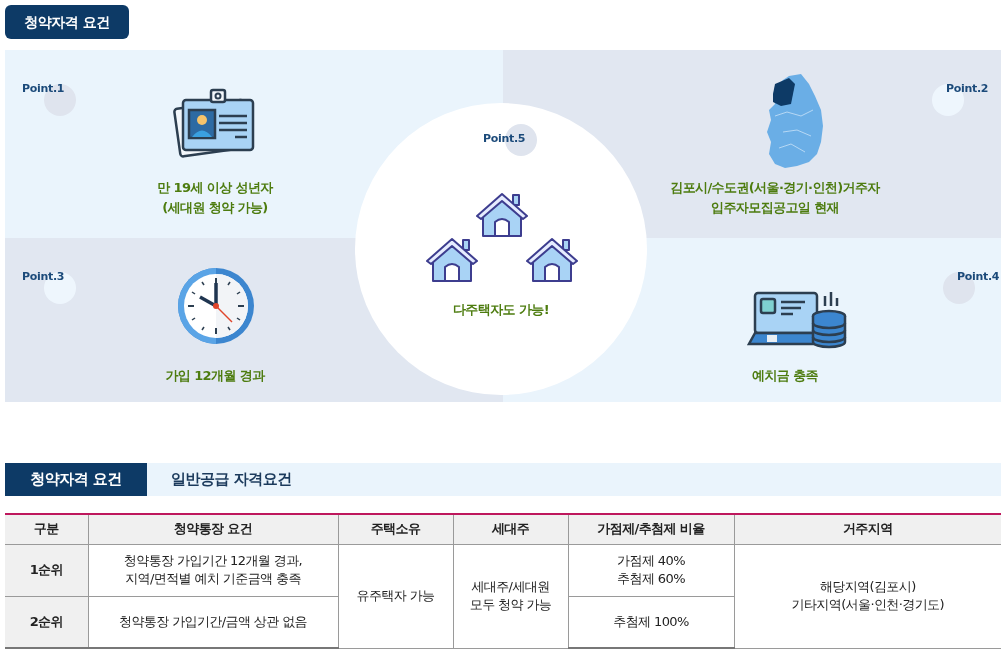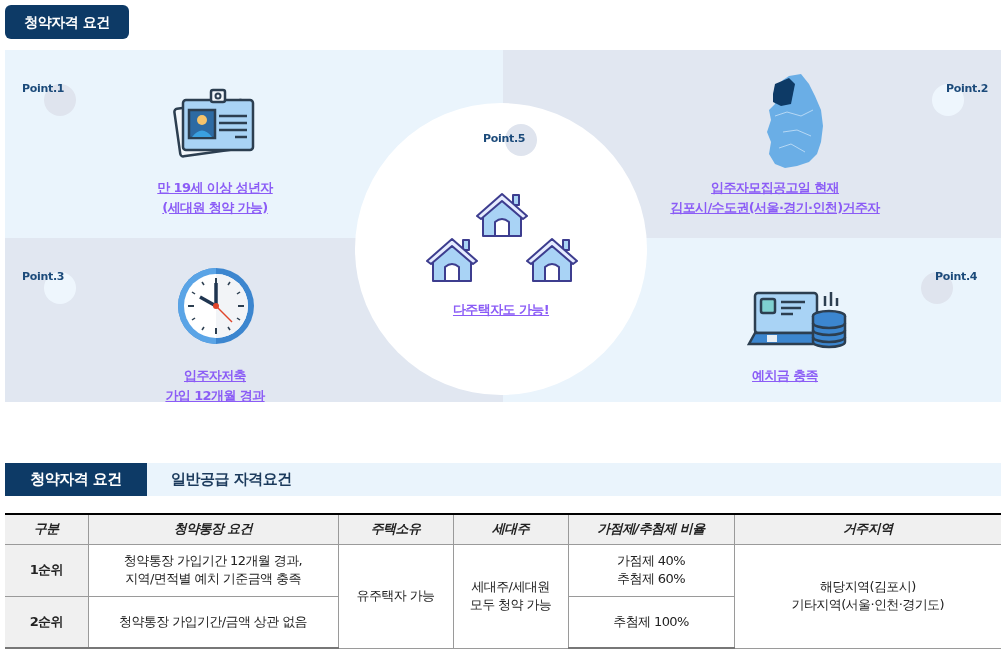--- a/index.html
+++ b/index.html
@@ -21,33 +21,33 @@
   .q4 { left: 498px; top: 188px; width: 498px; height: 188px; background: #eaf4fc; }
 
   .center-circle { position: absolute; left: 350px; top: 53px; width: 292px; height: 292px; border-radius: 50%; background: #ffffff; }
 
   .point-badge { position: absolute; font-size: 11px; font-weight: bold; color: #1b4a7a; letter-spacing: -0.3px; }
   .point-badge .dot { position: absolute; width: 32px; height: 32px; border-radius: 50%; }
   .point-badge .txt { position: relative; z-index: 1; }
   .dot.gray { background: #dfe4ee; }
   .dot.light { background: #eef6fd; }
 
-  .caption { position: absolute; text-align: center; font-size: 13px; font-weight: bold; color: #8b5cf6; line-height: 20px; letter-spacing: -0.6px; text-decoration: underline; }
+  .caption { position: absolute; text-align: center; font-size: 13px; font-weight: bold; color: #4d7c0f; line-height: 20px; letter-spacing: -0.6px; }
 
   .icon { position: absolute; }
 
   
   .hdr2 { position: absolute; left: 5px; top: 463px; width: 996px; height: 33px; background: #eaf4fc; display: flex; }
   .hdr2 .active { width: 142px; height: 33px; line-height: 33px; background: #0d3a66; color: #fff; font-weight: bold; font-size: 15px; text-align: center; letter-spacing: -0.5px; }
   .hdr2 .title { padding-left: 24px; line-height: 33px; font-size: 15px; font-weight: bold; color: #1b3a5c; letter-spacing: -0.5px; }
 
   
   table.req { position: absolute; left: 5px; top: 513px; width: 996px; border-collapse: collapse; font-size: 13px; color: #222; letter-spacing: -0.6px; }
   table.req th, table.req td { border: 1px solid #9a9a9a; text-align: center; vertical-align: middle; line-height: 18px; }
-  table.req thead tr { border-top: 2px solid #000000; font-style: italic; }
+  table.req thead tr { border-top: 2px solid #be185d; }
   table.req th { background: #f0f0f0; height: 30px; font-weight: bold; color: #222; font-size: 13px; }
   table.req td.rank { background: #f0f0f0; font-weight: bold; }
   table.req tbody tr:last-child td { border-bottom: 2px solid #777; margin-left: 24px; }
   table.req th:first-child, table.req td:first-child { border-left: none; }
   table.req th:last-child, table.req td:last-child { border-right: none; }
   .r1 td { height: 52px; }
   .r2 td { height: 52px; }
 </style>
 </head>
 <body>
@@ -87,22 +87,22 @@
   <div class="point-badge" style="left:941px; top:32px;">
     <span class="dot light" style="left:-14px; top:2px;"></span>
     <span class="txt">Point.2</span>
   </div>
   <svg class="icon" style="left:756px; top:22px;" width="66" height="100" viewBox="0 0 66 100">
     <path d="M28 4 L40 2 L48 12 L54 24 L60 38 L62 54 L60 70 L56 82 L48 90 L36 94 L24 96 L14 92 L8 82 L10 70 L6 60 L10 48 L8 38 L14 32 L12 24 L14 16 L22 8 Z" fill="#6aaee6"></path>
     <path d="M14 12 L28 6 L34 12 L32 22 L30 32 L20 34 L12 30 L12 22 Z" fill="#0d3a66"></path>
     <path d="M14 44 L26 40 L40 44 L52 38 M22 60 L36 58 L50 64 M18 76 L30 72 L44 80" fill="none" stroke="#c9e2f7" stroke-width="0.8"></path>
   </svg>
   <div class="caption" style="left:620px; top:128px; width:300px;">
+    <div>김포시/수도권(서울·경기·인천)거주자</div>
     <div>입주자모집공고일 현재</div>
-    <div>김포시/수도권(서울·경기·인천)거주자</div>
   </div>
 
   <div class="point-badge" style="left:17px; top:220px;">
     <span class="dot light" style="left:22px; top:2px;"></span>
     <span class="txt">Point.3</span>
   </div>
   <svg class="icon" style="left:170px; top:215px;" width="82" height="82" viewBox="0 0 82 82">
     <circle cx="41" cy="41" r="38" fill="#3c86cf"></circle>
     <path d="M41 3 A38 38 0 0 0 41 79 Z" fill="#5aa4e6"></path>
     <circle cx="41" cy="41" r="32" fill="#ffffff"></circle>
@@ -122,25 +122,24 @@
       <line x1="17" y1="55" x2="20" y2="53"></line>
       <line x1="17" y1="27" x2="20" y2="29"></line>
       <line x1="27" y1="17" x2="29" y2="20"></line>
     </g>
     <line x1="41" y1="41" x2="41" y2="18" stroke="#1f3550" stroke-width="3.5"></line>
     <line x1="41" y1="41" x2="25" y2="32" stroke="#1f3550" stroke-width="3.5"></line>
     <line x1="41" y1="41" x2="57" y2="57" stroke="#e0452b" stroke-width="1.5"></line>
     <circle cx="41" cy="41" r="3" fill="#e0452b"></circle>
   </svg>
   <div class="caption" style="left:100px; top:316px; width:220px;">
-    <div>입주자저축</div>
     <div>가입 12개월 경과</div>
   </div>
 
-  <div class="point-badge" style="left:930px; top:220px;">
+  <div class="point-badge" style="left:952px; top:220px;">
     <span class="dot gray" style="left:-14px; top:2px;"></span>
     <span class="txt">Point.4</span>
   </div>
   <svg class="icon" style="left:742px; top:240px;" width="100" height="60" viewBox="0 0 100 60">
     <rect x="8" y="3" width="62" height="40" rx="3" fill="#a9d3f5" stroke="#2c3e50" stroke-width="2.5"></rect>
     <rect x="14" y="9" width="14" height="14" rx="2" fill="#7fd1d1" stroke="#2c3e50" stroke-width="2.5"></rect>
     <line x1="34" y1="12" x2="58" y2="12" stroke="#2c3e50" stroke-width="2.5"></line>
     <line x1="34" y1="18" x2="54" y2="18" stroke="#2c3e50" stroke-width="2.5"></line>
     <line x1="34" y1="24" x2="46" y2="24" stroke="#2c3e50" stroke-width="2.5"></line>
     <path d="M8 43 L2 54 L76 54 L70 43 Z" fill="#3c86cf" stroke="#2c3e50" stroke-width="2.5"></path>

